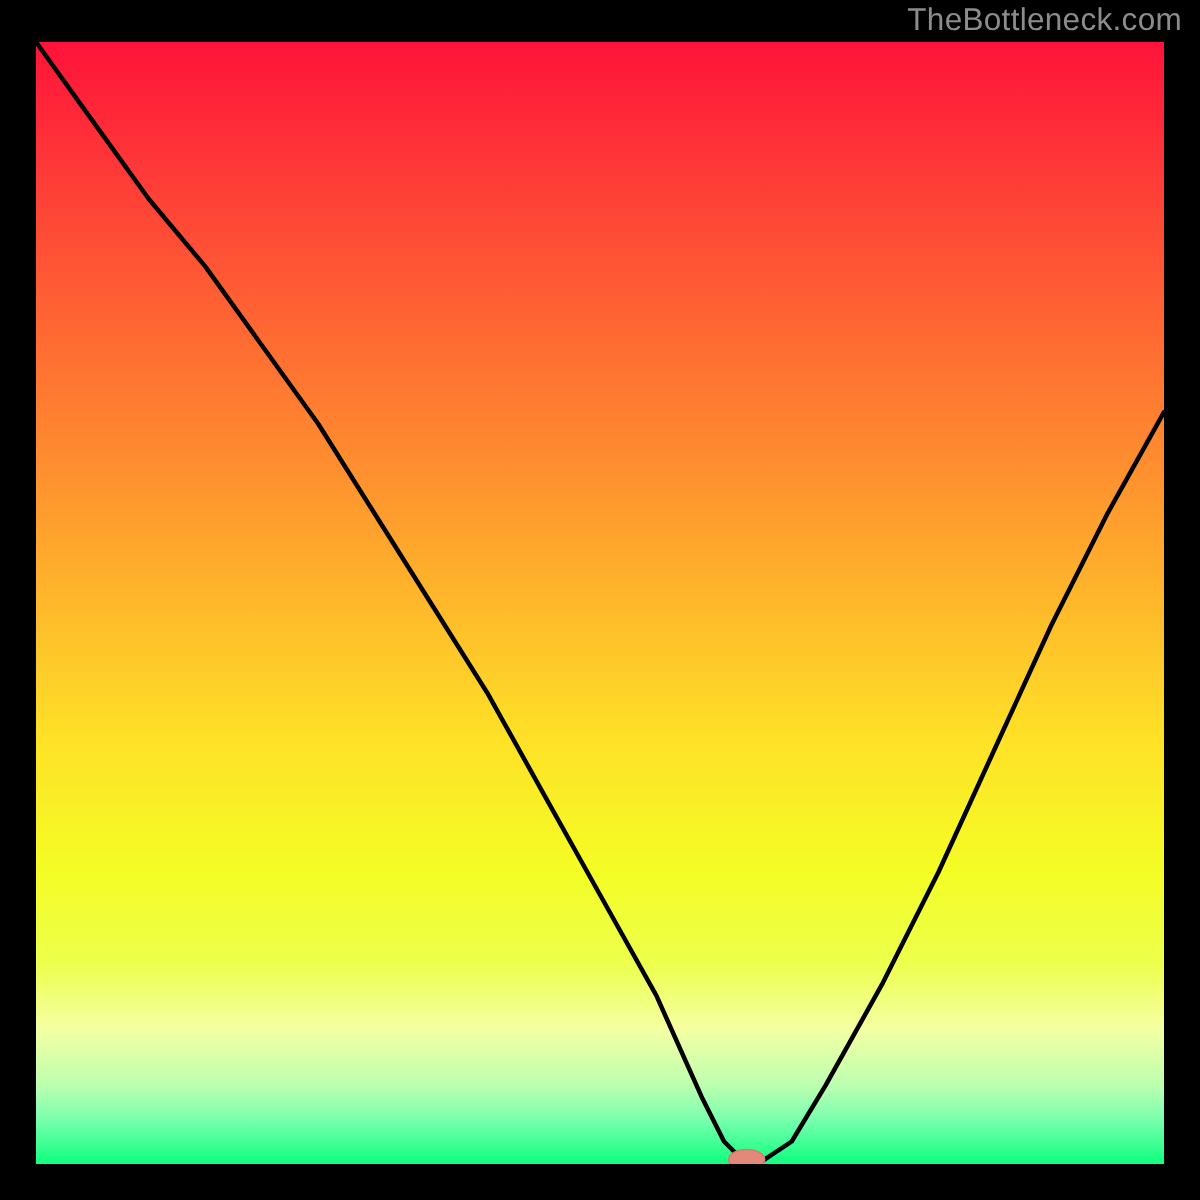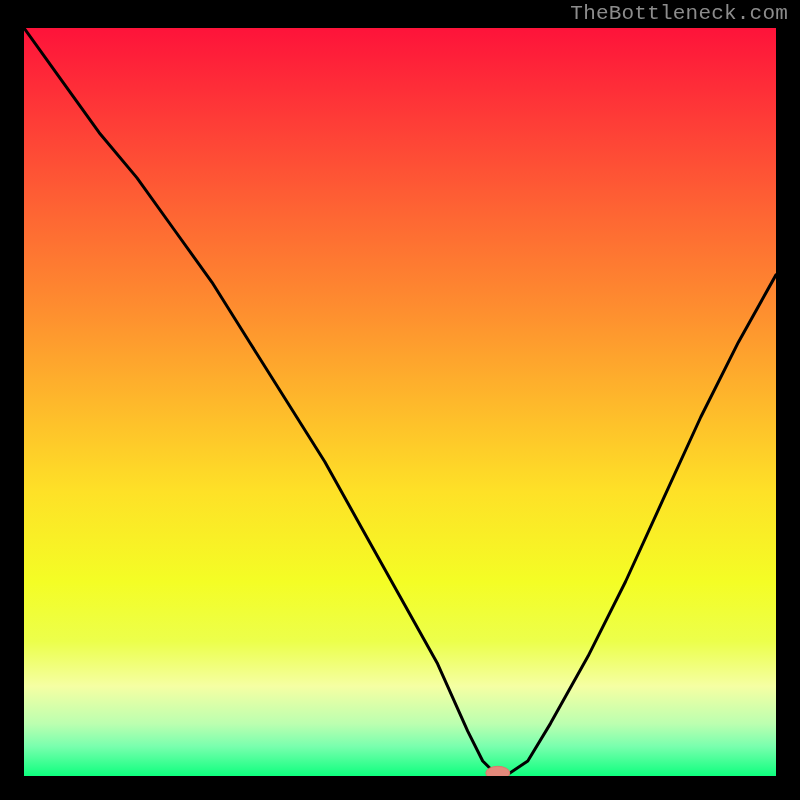--- a/index.html
+++ b/index.html
@@ -11,21 +11,20 @@
     overflow: hidden;
     font-family: Arial, Helvetica, sans-serif;
   }
   .frame {
     position: absolute;
     left: 0;
     top: 0;
     width: 800px;
     height: 800px;
     background: #000000;
-    font-family: Liberation Mono, monospace;
   }
   .watermark {
     position: absolute;
     top: 2px;
     right: 12px;
     color: #8c8c8c;
     font-size: 21px;
     font-weight: 500;
     letter-spacing: 0.2px;
     user-select: none;

